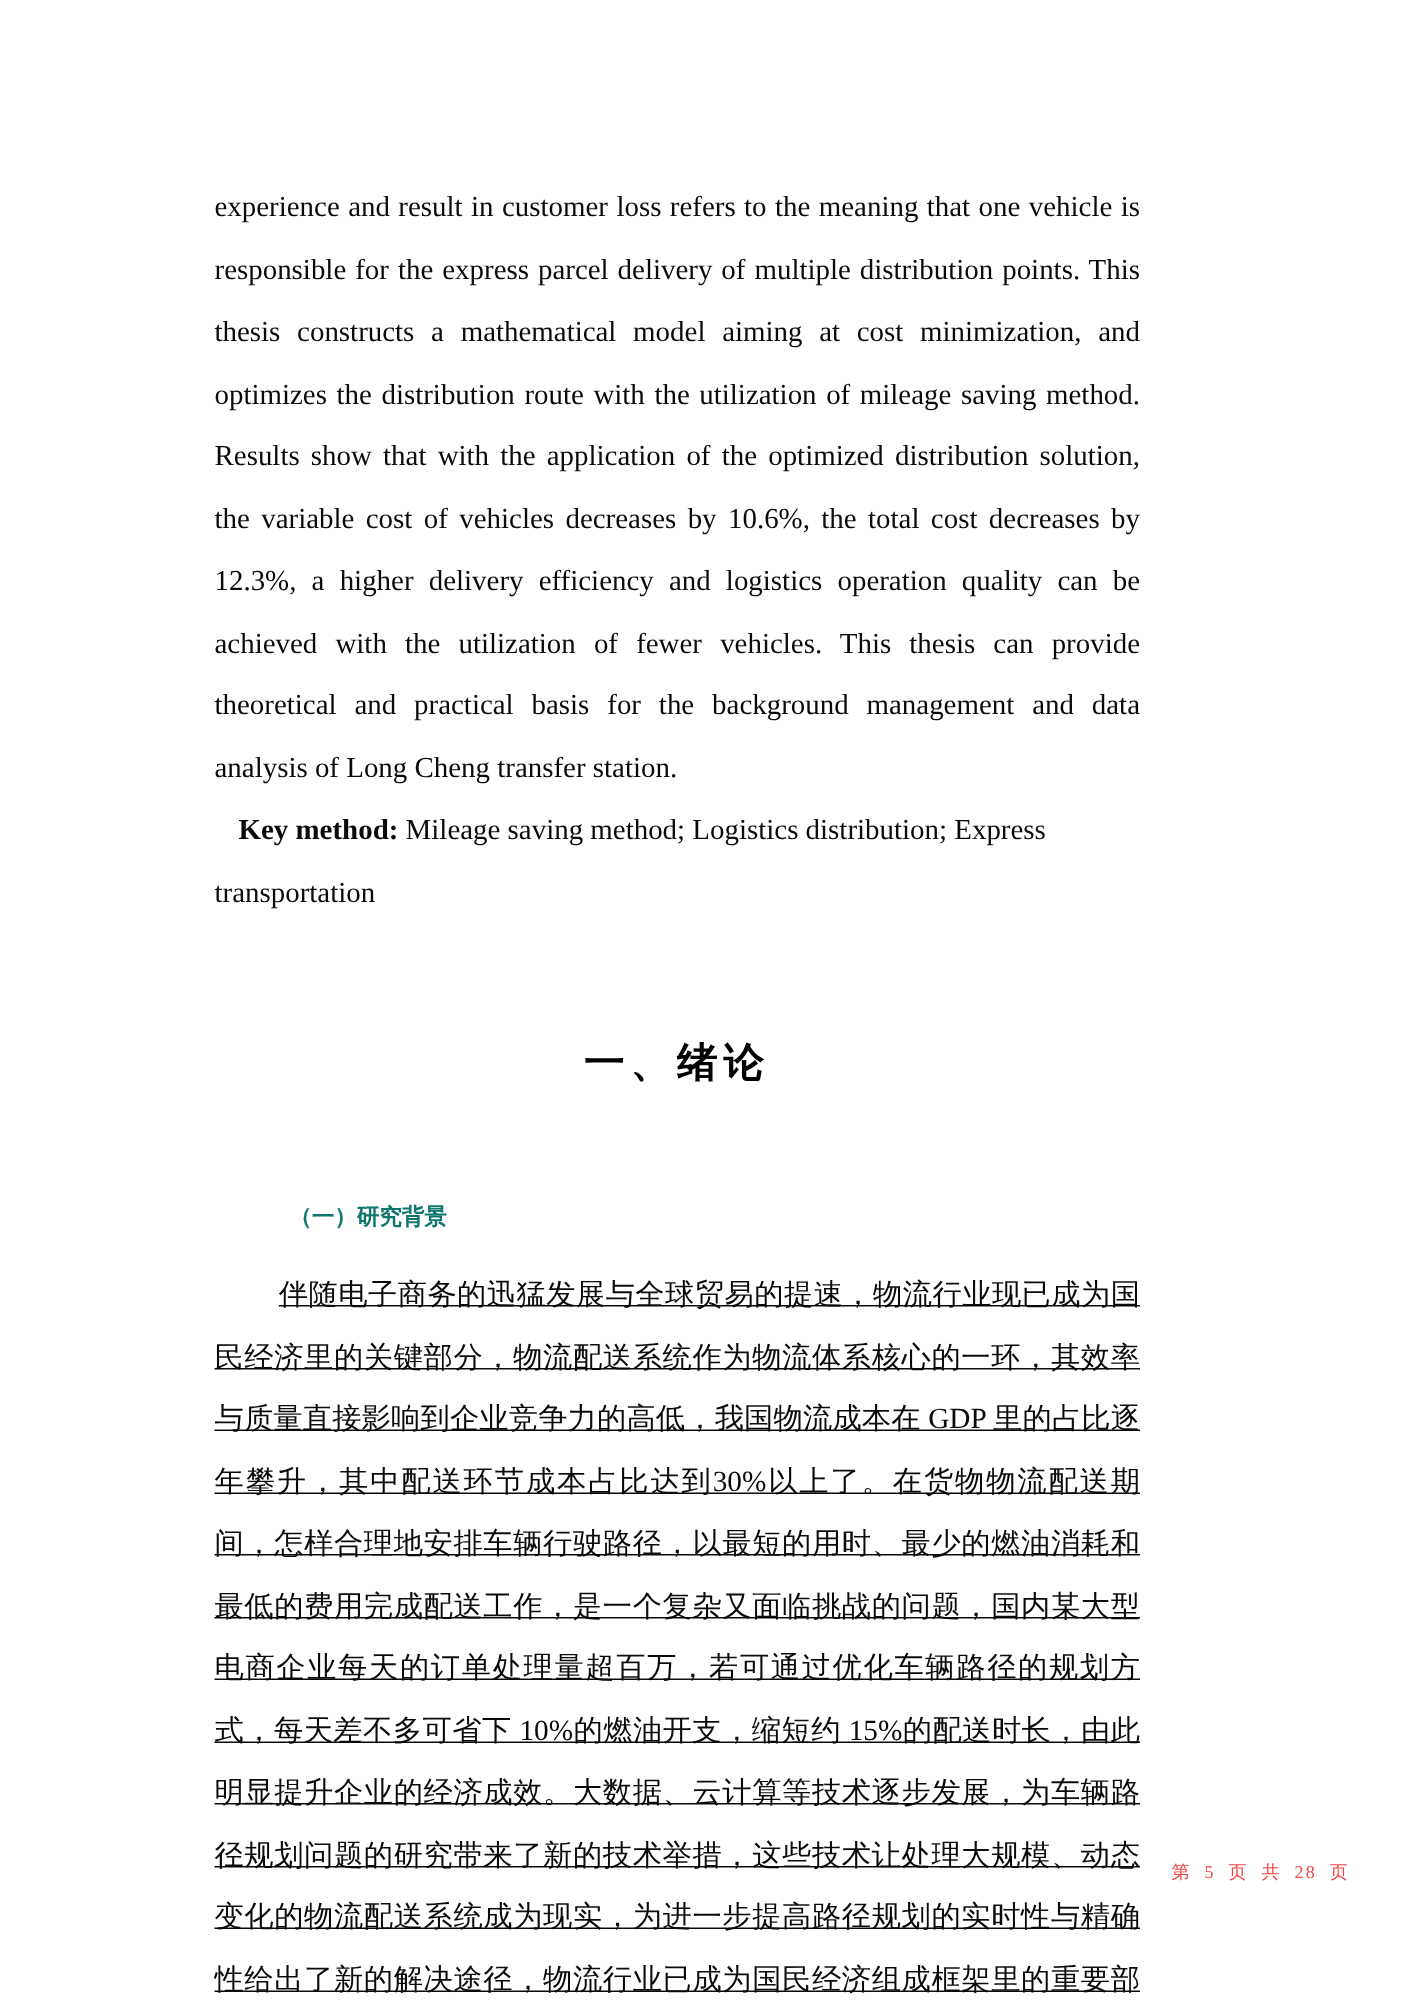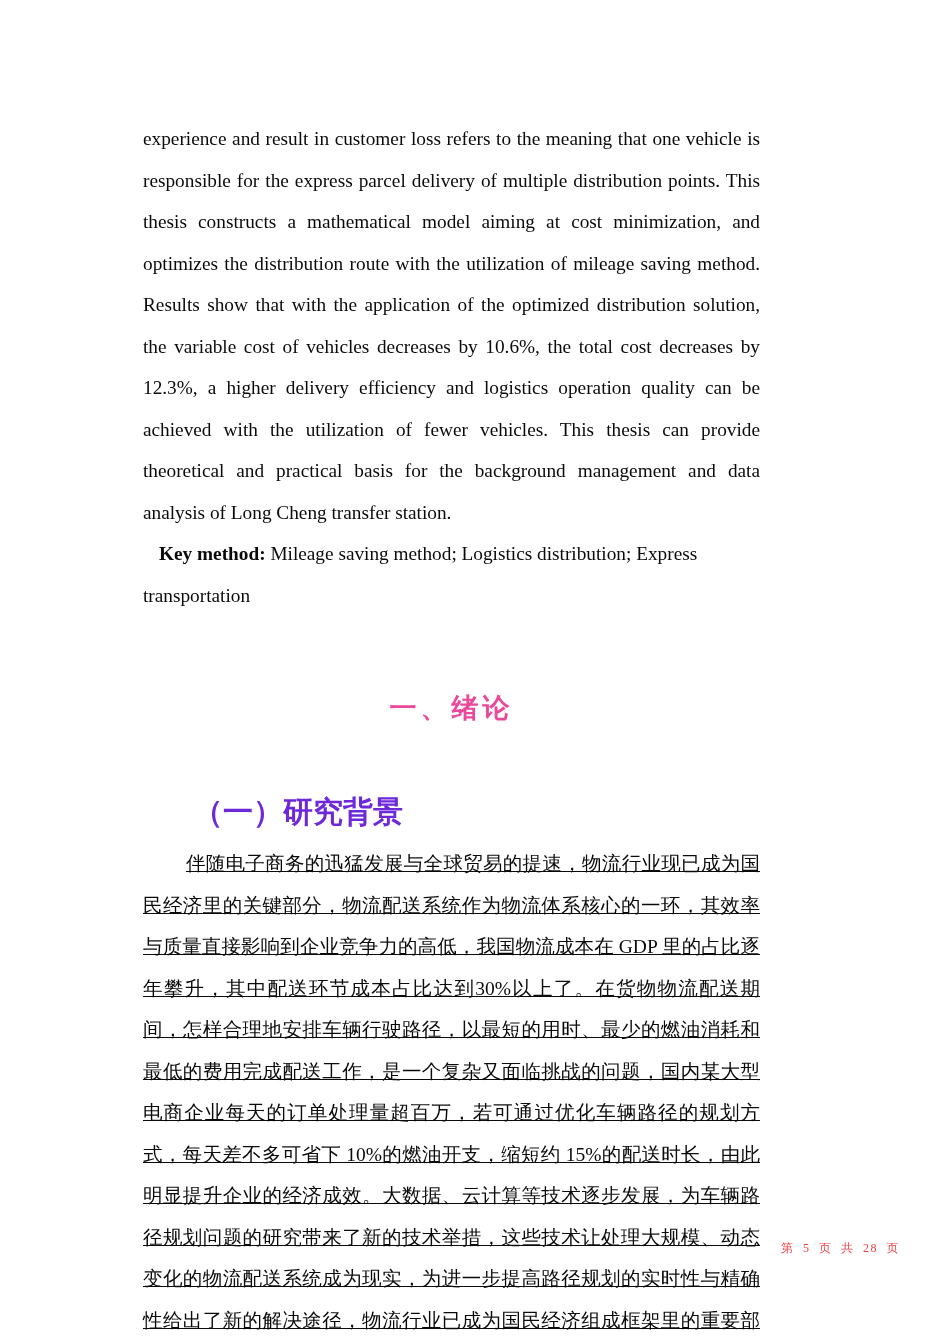--- a/index.html
+++ b/index.html
@@ -43,29 +43,29 @@
     font-weight: bold;
   }
   .chapter {
     font-family: "Liberation Sans", "DejaVu Sans", sans-serif;
     font-weight: bold;
     font-size: 27px;
     line-height: 45px;
     text-align: center;
     letter-spacing: 4px;
     margin: 70px 0 0 0;
-    color: #ec4899;
+    color: #000000;
   }
   .section {
     font-family: "Liberation Sans", "DejaVu Sans", sans-serif;
     font-weight: bold;
-    font-size: 30px;
+    font-size: 15px;
     line-height: 34px;
     margin: 64px 0 0 50px;
-    color: #6d28d9;
+    color: #0f766e;
   }
   .zh-para {
     font-family: "Liberation Serif", "DejaVu Serif", serif;
     font-size: 19.5px;
     line-height: 41.5px;
     text-align: justify;
     text-justify: inter-character;
     text-indent: 2.2em;
     margin: 14px 0 0 0;
     color: #0a0a0a;

